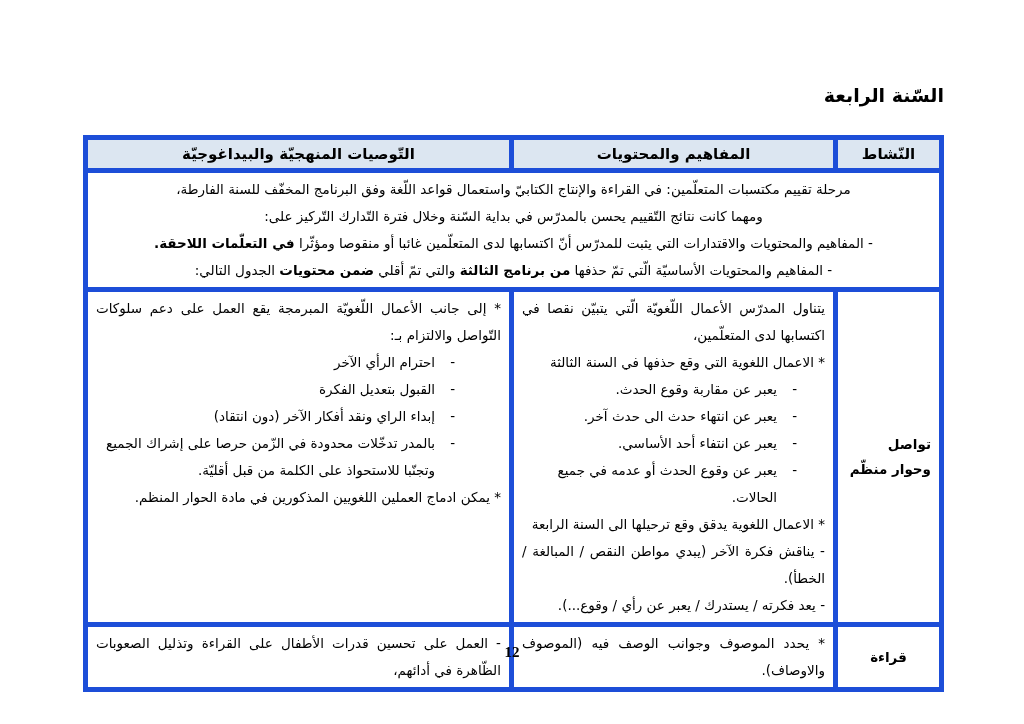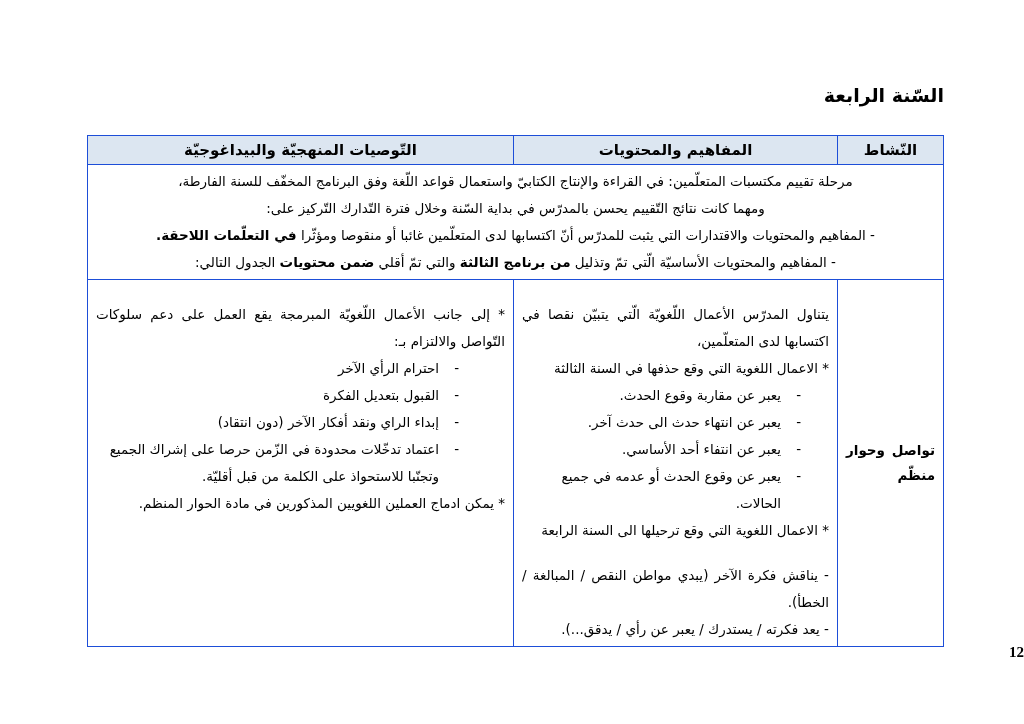--- a/index.html
+++ b/index.html
@@ -21,21 +21,21 @@
     font-size: 19px; font-weight: bold;
   }
   table.curriculum {
     position: absolute;
     top: 135px; right: 80px;
     width: 856px;
     border-collapse: collapse;
     table-layout: fixed;
   }
   table.curriculum th, table.curriculum td {
-    border: 1px solid #1d4ed8;
+    border: 5px solid #1d4ed8;
     padding: 3px 8px;
     font-size: 13.5px;
     vertical-align: top;
     text-align: right;
     word-wrap: break-word;
   }
   table.curriculum th {
     background: #dce6f1;
     font-size: 15px; font-weight: bold;
     text-align: center; vertical-align: middle;
@@ -50,30 +50,30 @@
   .cell-activity {
     font-weight: bold;
     font-size: 15px;
     vertical-align: middle !important;
     line-height: 25px;
   }
   .cell-activity.justify { text-align: justify; }
   .cell-activity.center  { text-align: center; }
   .cell-lines { padding: 5px 9px; }
   .line { line-height: 27px; }
-  .line.justify { text-align: justify; margin-top: 18px; }
+  .line.justify { text-align: justify; }
   .line.bold { font-weight: normal; }
   .line.dash { display: flex; gap: 15px; }
   .line.dash .dash-glyph { flex: 0 0 auto; }
   td.col-concepts .line.dash { padding-right: 28px; }
   td.col-recs     .line.dash { padding-right: 46px; }
   .page-number {
     position: absolute;
     top: 644px; left: 0; right: 0;
-    text-align: right;
+    text-align: center;
     font-family: "Liberation Serif", "DejaVu Serif", serif;
     font-weight: bold;
     font-size: 15px;
     direction: ltr;
   }
   .b { font-weight: bold; }
 </style>
 </head>
 <body>
 
@@ -91,21 +91,21 @@
         <tr>
       <th>النّشاط</th>
       <th>المفاهيم والمحتويات</th>
       <th>التّوصيات المنهجيّة والبيداغوجيّة</th>
     </tr>
     <tr class="intro-row">
       <td colspan="3" class="intro-cell">
         <div class="iline">مرحلة تقييم مكتسبات المتعلّمين: في القراءة والإنتاج الكتابيّ واستعمال قواعد اللّغة وفق البرنامج المخفّف للسنة الفارطة،</div>
         <div class="iline">ومهما كانت نتائج التّقييم يحسن بالمدرّس في بداية السّنة وخلال فترة التّدارك التّركيز على:</div>
         <div class="iline"><span>- المفاهيم والمحتويات والاقتدارات التي يثبت للمدرّس أنّ اكتسابها لدى المتعلّمين غائبا أو منقوصا ومؤثّرا </span><span class="b">في التعلّمات اللاحقة.</span></div>
-        <div class="iline"><span>- المفاهيم والمحتويات الأساسيّة الّتي تمّ وتذليل </span><span class="b">من برنامج الثالثة</span><span> والتي تمّ أقلي </span><span class="b">ضمن محتويات</span><span> الجدول التالي:</span></div>
+        <div class="iline"><span>- المفاهيم والمحتويات الأساسيّة الّتي تمّ حذفها </span><span class="b">من برنامج الثالثة</span><span> والتي تمّ أقلي </span><span class="b">ضمن محتويات</span><span> الجدول التالي:</span></div>
       </td>
     </tr>
     <tr class="row-comm">
       <td class="cell-activity justify">تواصل وحوار منظّم</td>
       <td class="cell-lines col-concepts">
             <div class="line justify">يتناول المدرّس الأعمال اللّغويّة الّتي يتبيّن نقصا في اكتسابها لدى المتعلّمين،</div>
             <div class="line bold">* الاعمال اللغوية التي وقع حذفها في السنة الثالثة</div>
             <div class="line dash">
               <span class="dash-glyph">-</span>
               <span>يعبر عن مقاربة وقوع الحدث.</span>
@@ -115,43 +115,52 @@
               <span>يعبر عن انتهاء حدث الى حدث آخر.</span>
             </div>
             <div class="line dash">
               <span class="dash-glyph">-</span>
               <span>يعبر عن انتفاء أحد الأساسي.</span>
             </div>
             <div class="line dash">
               <span class="dash-glyph">-</span>
               <span>يعبر عن وقوع الحدث أو عدمه في جميع الحالات.</span>
             </div>
-            <div class="line bold">* الاعمال اللغوية التي وقع ترحيلها الى السنة الرابعة</div>
+            <div class="line bold">* الاعمال اللغوية يدقق وقع ترحيلها الى السنة الرابعة</div>
             <div class="line justify">- يناقش فكرة الآخر (يبدي مواطن النقص / المبالغة / الخطأ).</div>
-            <div class="line plain">- يعد فكرته / يستدرك / يعبر عن رأي / يدقق...).</div>
+            <div class="line plain">- يعد فكرته / يستدرك / يعبر عن رأي / وقوع...).</div>
           </td>
       <td class="cell-lines col-recs">
             <div class="line justify">* إلى جانب الأعمال اللّغويّة المبرمجة يقع العمل على دعم سلوكات التّواصل والالتزام بـ:</div>
             <div class="line dash">
               <span class="dash-glyph">-</span>
               <span>احترام الرأي الآخر</span>
             </div>
             <div class="line dash">
               <span class="dash-glyph">-</span>
               <span>القبول بتعديل الفكرة</span>
             </div>
             <div class="line dash">
               <span class="dash-glyph">-</span>
               <span>إبداء الراي ونقد أفكار الآخر (دون انتقاد)</span>
             </div>
             <div class="line dash">
               <span class="dash-glyph">-</span>
-              <span>اعتماد تدخّلات محدودة في الزّمن حرصا على إشراك الجميع وتجنّبا للاستحواذ على الكلمة من قبل أقليّة.</span>
+              <span>بالمدر تدخّلات محدودة في الزّمن حرصا على إشراك الجميع وتجنّبا للاستحواذ على الكلمة من قبل أقليّة.</span>
             </div>
             <div class="line plain">* يمكن ادماج العملين اللغويين المذكورين في مادة الحوار المنظم.</div>
+          </td>
+    </tr>
+    <tr class="row-read">
+      <td class="cell-activity center">قراءة</td>
+      <td class="cell-lines col-concepts">
+            <div class="line justify">* يحدد الموصوف وجوانب الوصف فيه (الموصوف والاوصاف).</div>
+          </td>
+      <td class="cell-lines col-recs">
+            <div class="line justify">- العمل على تحسين قدرات الأطفال على القراءة وتذليل الصعوبات الظّاهرة في أدائهم،</div>
           </td>
     </tr>
   </tbody>
     </table>
 
   <div class="page-number">12</div>
 
 </div>
 
 </body></html>

